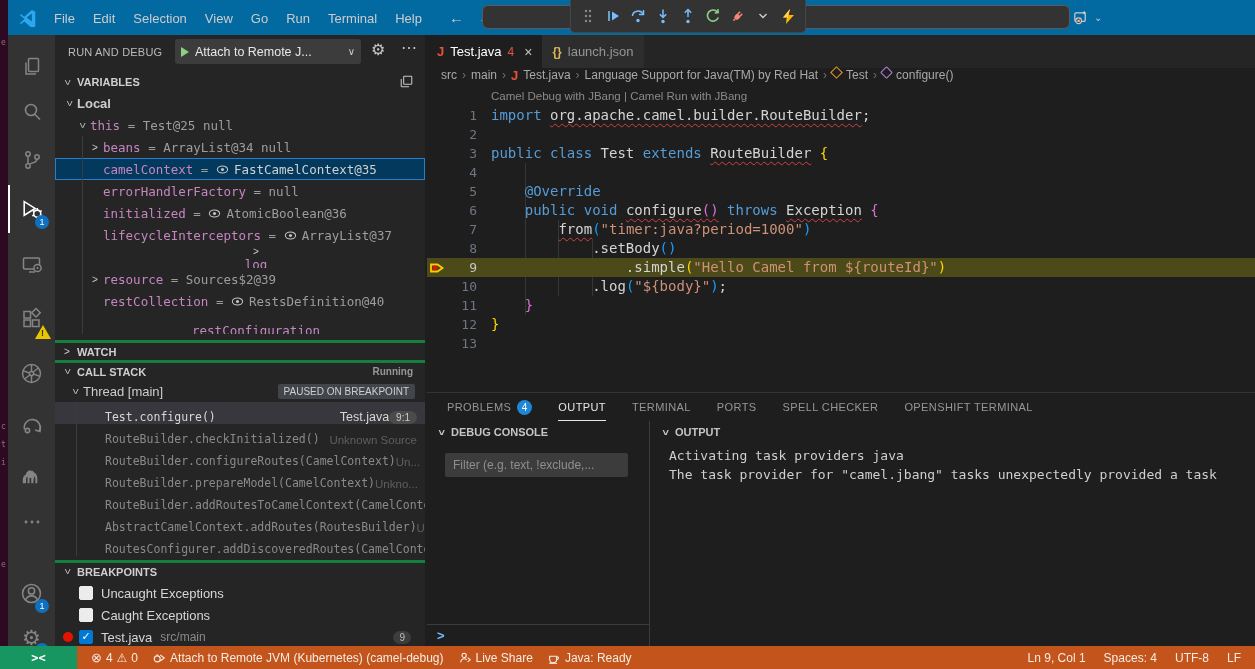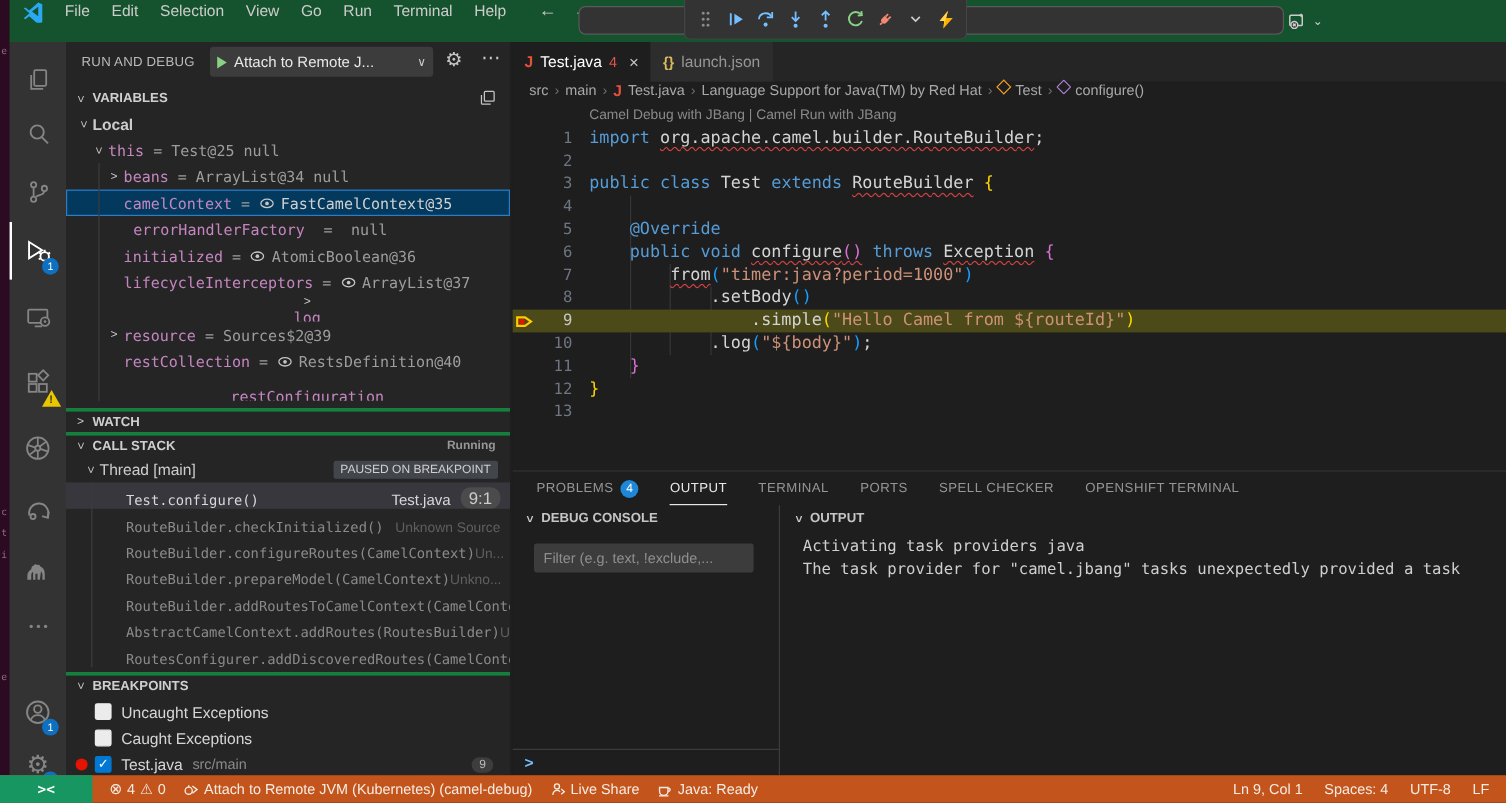--- a/index.html
+++ b/index.html
@@ -6,21 +6,21 @@
   html,body{width:1255px;height:669px;overflow:hidden;background:#1e1e1e;
     font-family:"Liberation Sans",sans-serif;color:#cccccc;-webkit-font-smoothing:antialiased}
   .mono{font-family:"DejaVu Sans Mono",monospace}
   svg{display:block}
 
   
   #bg-strip{position:absolute;left:0;top:0;width:8px;height:669px;background:#2c0b22;z-index:1}
   #bg-strip span{position:absolute;left:1px;font:8px "DejaVu Sans Mono",monospace;color:#8f6d80}
 
   
-  #titlebar{position:absolute;left:8px;top:0;right:0;height:35px;background:#14532d;z-index:5;display:flex;}
+  #titlebar{position:absolute;left:8px;top:0;right:0;height:35px;background:#0369a1;z-index:5;display:flex;align-items:center}
   #vscode-logo{margin:0 8px 0 10px}
   .menu-item{font-size:13px;color:#cccccc;padding:4px 9px;border-radius:4px;cursor:default}
   .nav-arrows{display:flex;gap:14px;margin-left:18px;font-size:15px;color:#cfcfcf}
   #cmd-center{position:absolute;left:474px;top:5px;width:588px;height:24px;background:#333334;
     border:1px solid #5a5a5a;border-radius:6px}
   #cmd-center .cmd-text{position:absolute;left:268px;top:3px;font-size:13px;color:#c3c3c3}
   #debug-toolbar{position:absolute;left:562px;top:0;height:33px;background:#333333;border:1px solid #454545;
     border-top:none;border-radius:0 0 5px 5px;display:flex;align-items:center;gap:7px;padding:0 8px;z-index:6}
   .dbg-btn{width:18px;height:18px;display:flex;align-items:center;justify-content:center}
   #layout-group{position:absolute;left:1064px;top:0;height:35px;display:flex;align-items:center;gap:5px;color:#cccccc}
@@ -78,21 +78,21 @@
   #thread-row .chev{margin-left:12px}
   #thread-name{font-size:13px;color:#cccccc}
   #paused-badge{position:absolute;right:10px;background:#42464b;color:#cfcfcf;font-size:10px;padding:2px 6px;border-radius:2px}
   #frames{position:absolute;left:0;right:0;top:367px}
   .frame-row{height:22px;display:flex;align-items:flex-end;padding-left:50px;padding-right:8px;overflow:hidden}
   .frame-row.active{background:#37373d}
   .frame-name{font-family:"DejaVu Sans Mono",monospace;font-size:11.5px;color:#8a8a8a;white-space:pre;flex:none}
   .frame-row.active .frame-name{color:#d8d8d8}
   .frame-src{margin-left:auto;font-size:11.5px;color:#5f5f5f;white-space:nowrap}
   .frame-file{margin-left:auto;font-size:12.5px;color:#d8d8d8}
-  .loc-badge{margin-left:8px;background:#4b4b4b;color:#cccccc;font-size:14px;padding:1px 7px;border-radius:8px}
+  .loc-badge{background:#4b4b4b;color:#cccccc;font-size:10px;padding:1px 7px;border-radius:8px}
 
   #bp-rows{position:absolute;left:0;right:0;top:547px}
   .bp-row{height:22px;display:flex;align-items:center;padding-left:8px;position:relative}
   .bp-dot{width:10px;height:10px;border-radius:50%;background:#e51400;margin-right:6px;flex:none;visibility:hidden}
   .bp-dot.show{visibility:visible}
   .cb{width:14px;height:14px;background:#ececec;border:1px solid #ececec;border-radius:2px;margin-right:8px;flex:none;position:relative}
   .cb.checked{background:#0078d4;border-color:#0078d4}
   .cb.checked::after{content:"✓";position:absolute;left:1.5px;top:-1px;color:#fff;font-size:11px}
   .bp-label{font-size:13px;color:#d6d6d6}
   .bp-path{font-size:12px;color:#8a8a8a;margin-left:8px}
@@ -384,21 +384,21 @@
         <span class="var-name mono">camelContext</span>
         <span class="var-eq mono"> = </span>
         <span class="eye">
           <svg width="13" height="13" viewBox="0 0 16 16">
             <ellipse cx="8" cy="8" rx="6.3" ry="4.3" fill="none" stroke="#c5c5c5" stroke-width="1.3"></ellipse>
             <circle cx="8" cy="8" r="1.9" fill="#c5c5c5"></circle>
           </svg>
         </span>
         <span class="var-value mono">FastCamelContext@35</span>
       </div>
-      <div class="tree-row" style="padding-left: 32px; gap: 8px;">
+      <div class="tree-row" style="padding-left: 32px;">
         <span class="chev none"></span>
         <span class="var-name mono">errorHandlerFactory</span>
         <span class="var-eq mono"> = </span>
         <span class="var-value mono">null</span>
       </div>
       <div class="tree-row" style="padding-left: 32px;">
         <span class="chev none"></span>
         <span class="var-name mono">initialized</span>
         <span class="var-eq mono"> = </span>
         <span class="eye">

